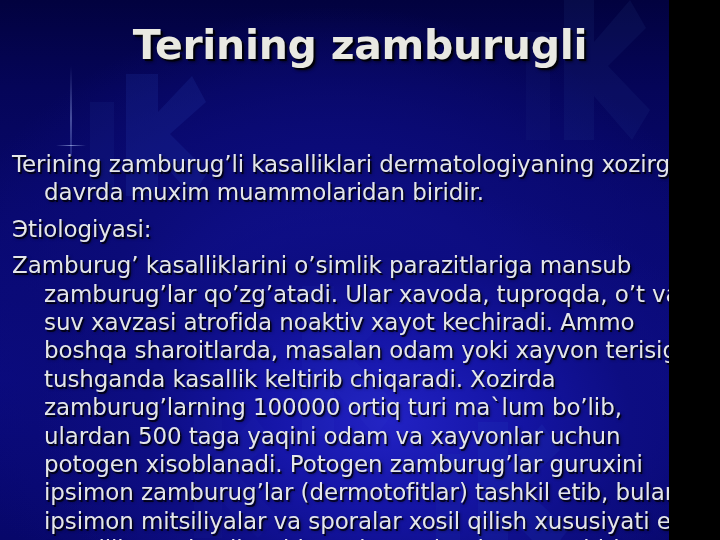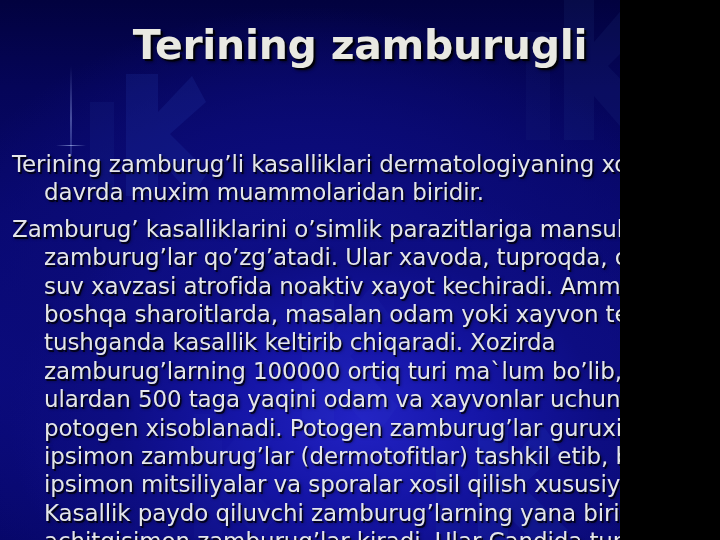--- a/index.html
+++ b/index.html
@@ -2,21 +2,21 @@
 <html><head>
 <meta charset="utf-8">
 <style>
   html, body {
     margin: 0;
     padding: 0;
     background: #000;
   }
   #slide {
     position: relative;
-    width: 620px;
+    width: 669px;
     height: 540px;
     overflow: hidden;
     font-family: "DejaVu Sans", sans-serif;
     background-color: #05055e;
     background-image:
       radial-gradient(ellipse 440px 300px at 58% 78%, #2222c4 0%, #1515a6 28%, #0d0d82 55%, rgba(8,8,96,0) 80%),
       radial-gradient(ellipse 520px 420px at 50% 62%, #14149c 0%, #0b0b78 45%, rgba(6,6,92,0) 78%),
       linear-gradient(180deg, #02023f 0%, #050558 16%, #08086e 40%, #0a0a80 70%, #07076a 100%);
   }
 
@@ -127,16 +127,17 @@
     <div class="v"></div>
     <div class="h"></div>
   </div>
 
   <div id="title">
     <div>Terining zamburugli</div>
   </div>
 
   <div id="body">
     <p class="para">Terining zamburug’li kasalliklari dermatologiyaning xozirgi davrda muxim muammolaridan biridir.</p>
+    <p class="para">Эtiologiyasi:</p>
     <p class="para">Zamburug’ kasalliklarini o’simlik parazitlariga mansub zamburug’lar qo’zg’atadi. Ular xavoda, tuproqda, o’t va suv xavzasi atrofida noaktiv xayot kechiradi. Ammo boshqa sharoitlarda, masalan odam yoki xayvon terisiga tushganda kasallik keltirib chiqaradi. Xozirda zamburug’larning 100000 ortiq turi ma`lum bo’lib, ulardan 500 taga yaqini odam va xayvonlar uchun potogen xisoblanadi. Potogen zamburug’lar guruxini ipsimon zamburug’lar (dermotofitlar) tashkil etib, bular ipsimon mitsiliyalar va sporalar xosil qilish xususiyati ega. Kasallik paydo qiluvchi zamburug’larning yana biri achitqisimon zamburug’lar kiradi. Ular Candida turkimiga mansub spora xosil qilmay kurtaklanish yo’li bilan ko’payadi.</p>
   </div>
 
 </div>
 
 </body></html>

